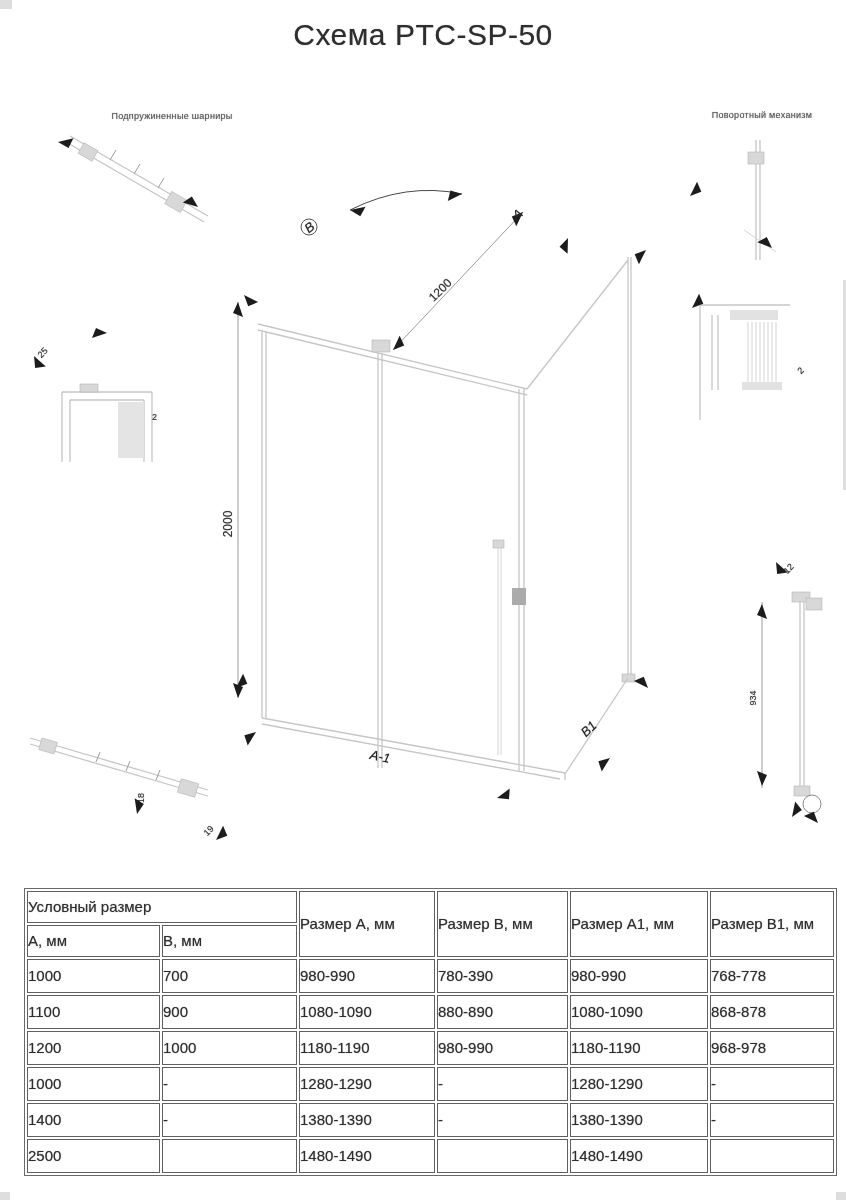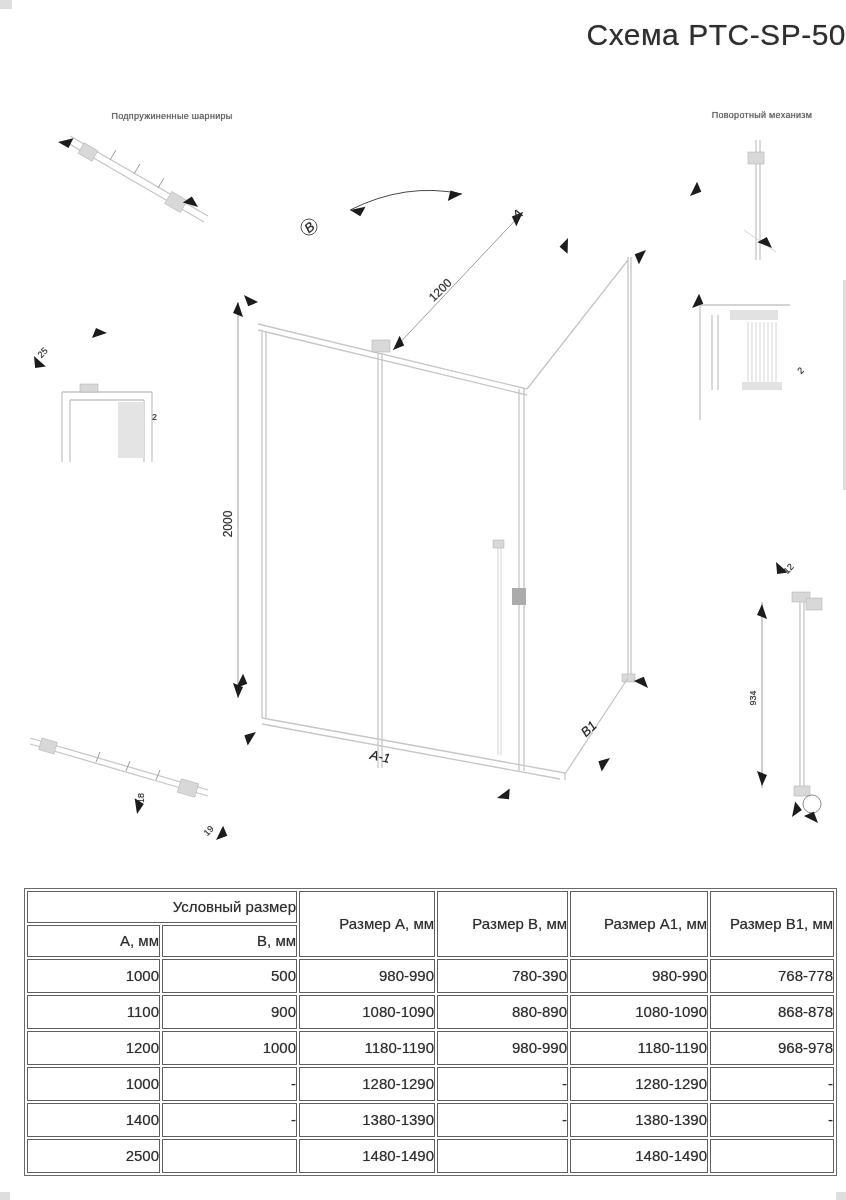--- a/index.html
+++ b/index.html
@@ -3,21 +3,21 @@
 <meta charset="utf-8">
 <style>
   html,body{margin:0;padding:0;}
   body{
     width:846px;height:1200px;position:relative;background:#ffffff;
     font-family:"Liberation Sans", sans-serif;overflow:hidden;
     outline:1px solid #e3e3e3;
   }
   .scan{color:#2e2e2e;text-shadow:0 0 1px rgba(90,90,90,.75);}
   #title{
-    position:absolute;top:18px;left:0;width:100%;text-align:right;
+    position:absolute;top:18px;left:0;width:100%;text-align:center;
     font-size:30px;font-weight:400;letter-spacing:.5px;margin:0;
   }
   #drawing{position:absolute;left:0;top:90px;}
   svg text{font-family:"Liberation Sans", sans-serif;fill:#262626;}
   .cap{font-size:9px;fill:#5c5c5c;letter-spacing:.3px;}
   .dim{font-size:12px;fill:#333;}
   .dims{font-size:9px;fill:#333;}
   .ltr{font-size:13px;font-style:italic;fill:#222;}
   .faint{stroke:#c6c6c6;stroke-width:1.3;fill:none;}
   .faint2{stroke:#d4d4d4;stroke-width:1;fill:none;}
@@ -25,21 +25,21 @@
   .blk{fill:#d8d8d8;stroke:#b5b5b5;stroke-width:.6;}
   .dark{fill:#1c1c1c;}
   
   #dims-table{
     position:absolute;left:24px;top:888px;width:799px;
     border-collapse:separate;border-spacing:2px;
     border:1px solid #6a6a6a;background:#fff;
     font-size:15px;table-layout:fixed;
   }
   #dims-table th,#dims-table td{
-    border:1px solid #5f5f5f;text-align:right;vertical-align:middle;
+    border:1px solid #5f5f5f;text-align:left;vertical-align:middle;
     font-weight:400;padding:0;height:32px;line-height:1.15;
   }
   #dims-table th{height:30px;}
   .edge-mark{position:absolute;background:#dedede;}
 </style>
 </head>
 <body>
 
 <h1 id="title" class="scan">Схема PTC-SP-50</h1>
 
@@ -208,21 +208,21 @@
       <th rowspan="2" style="width:100px">Размер В1, мм</th>
     </tr>
     <tr>
       <th>А, мм</th>
       <th>В, мм</th>
     </tr>
   </thead>
   <tbody>
     <tr>
       <td>1000</td>
-      <td>500</td>
+      <td>700</td>
       <td>980-990</td>
       <td>780-390</td>
       <td>980-990</td>
       <td>768-778</td>
     </tr>
     <tr>
       <td>1100</td>
       <td>900</td>
       <td>1080-1090</td>
       <td>880-890</td>

